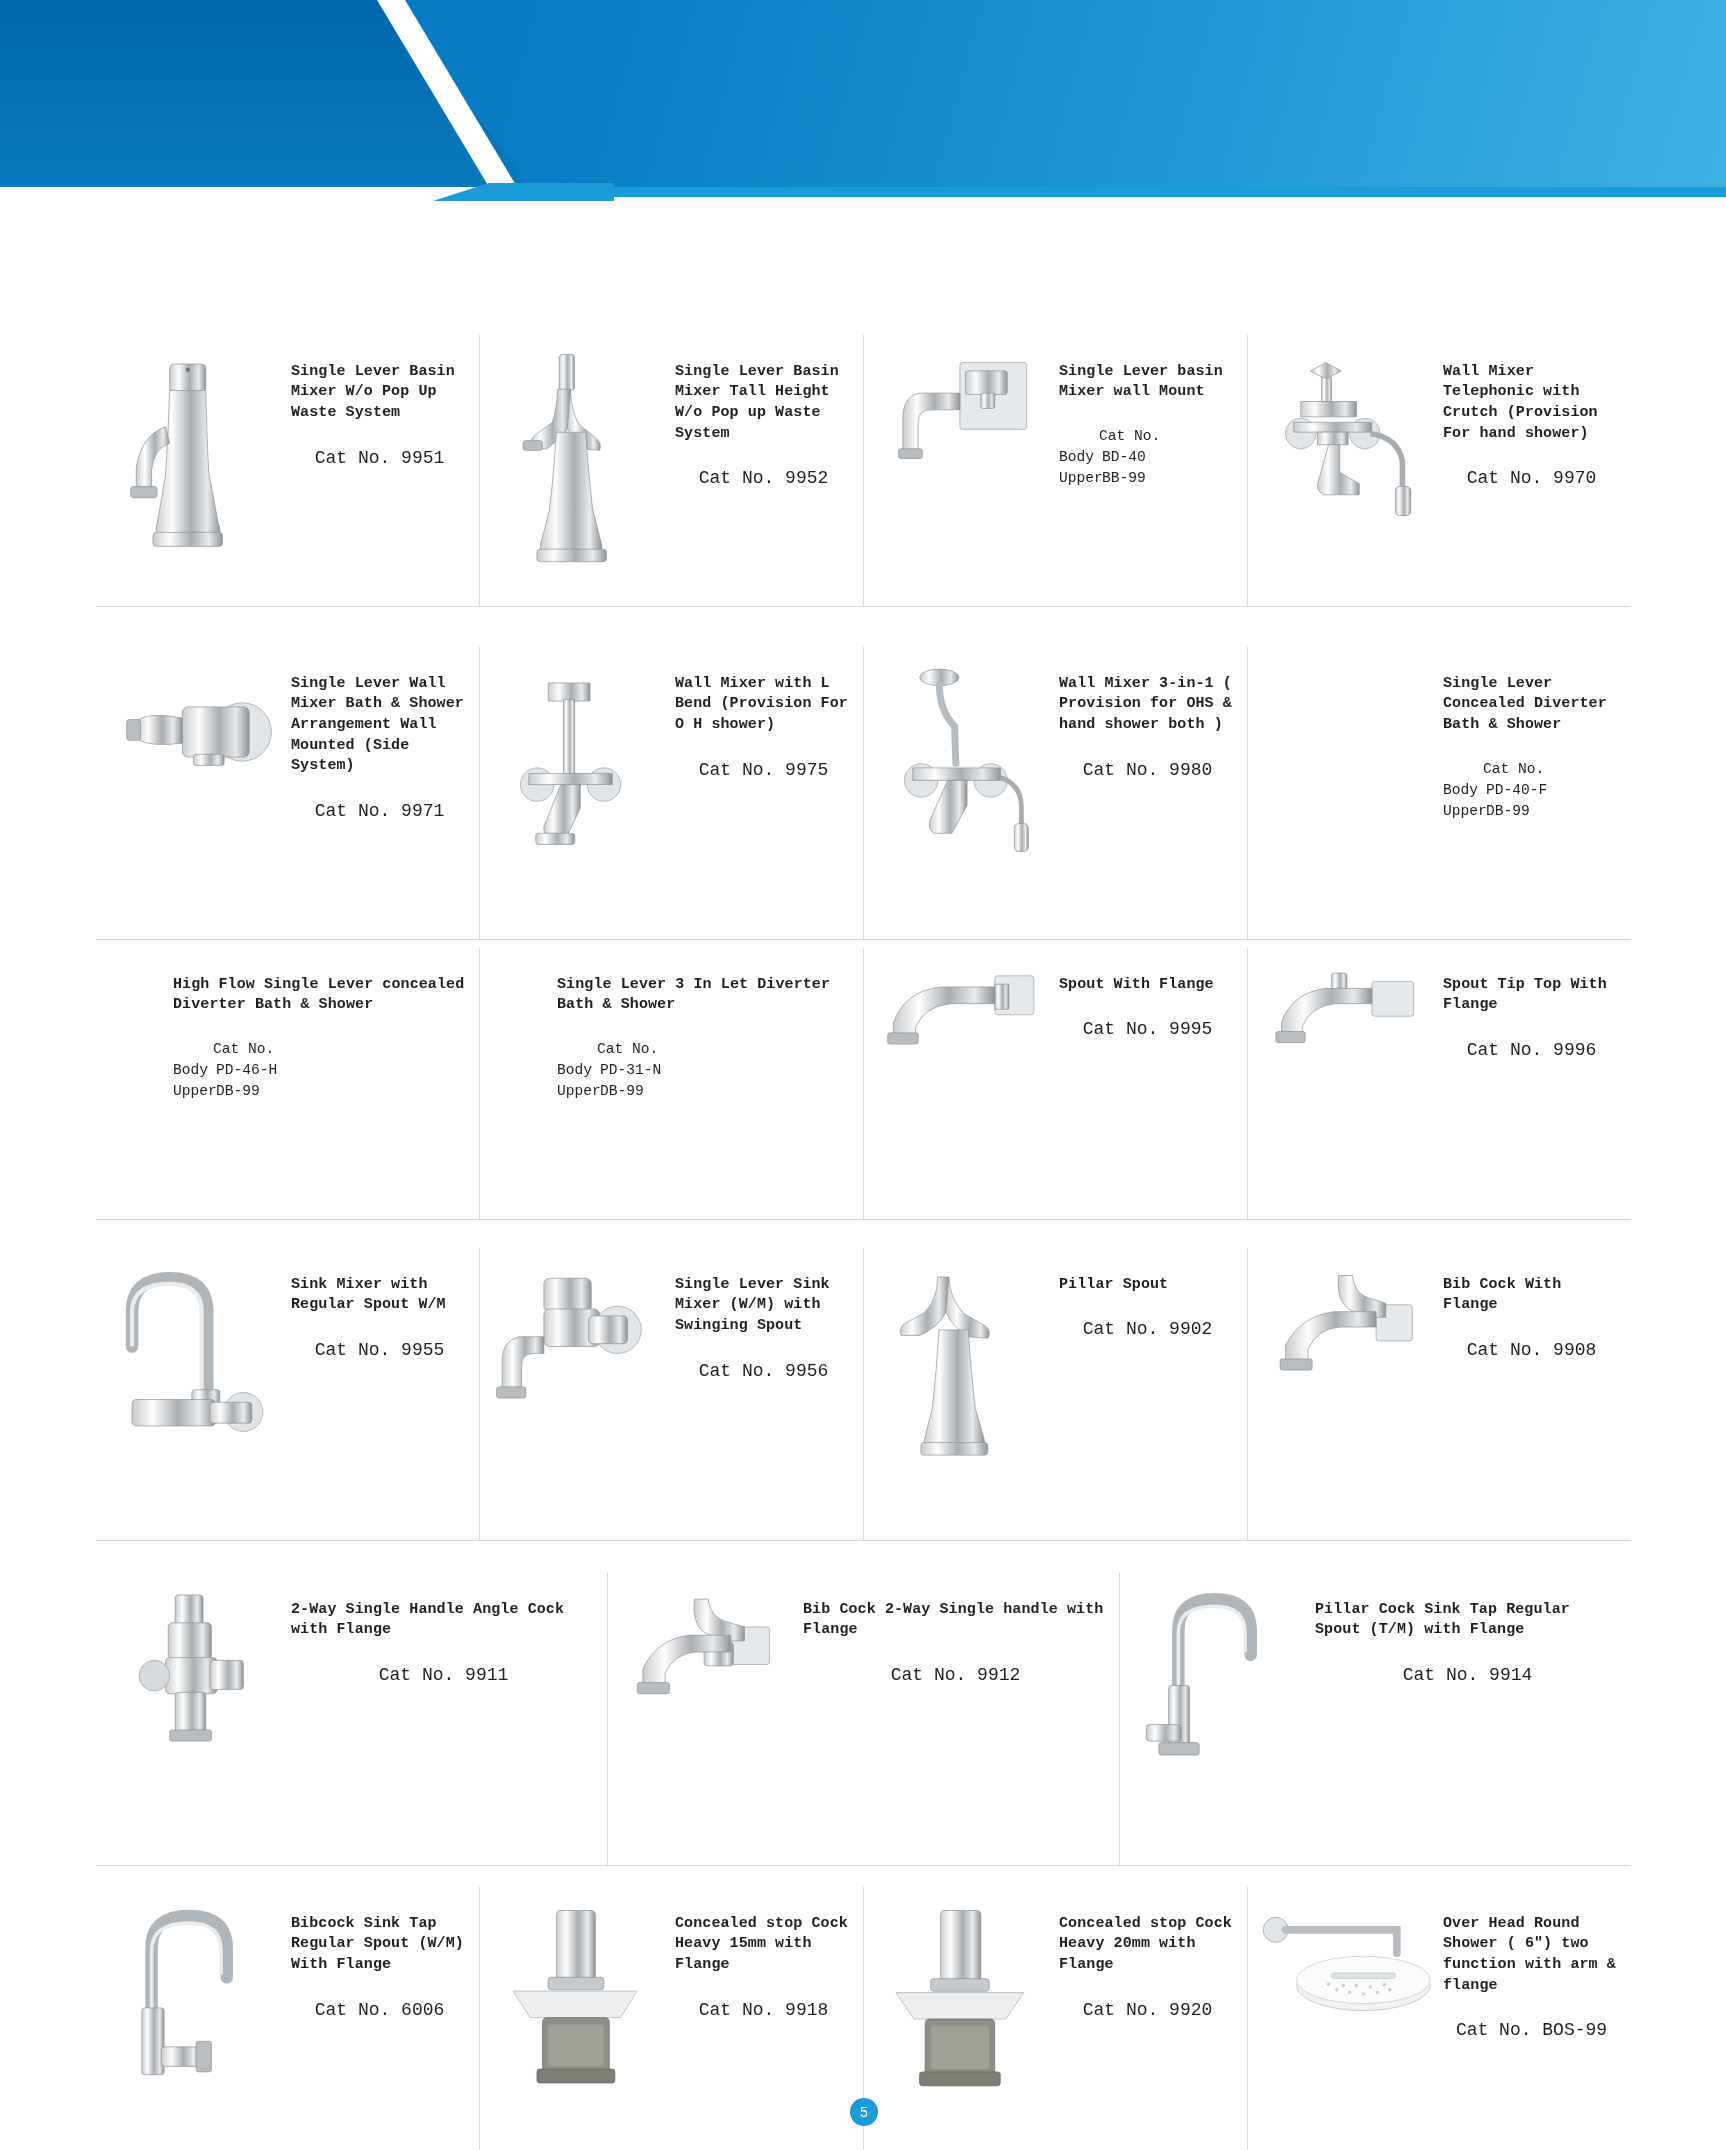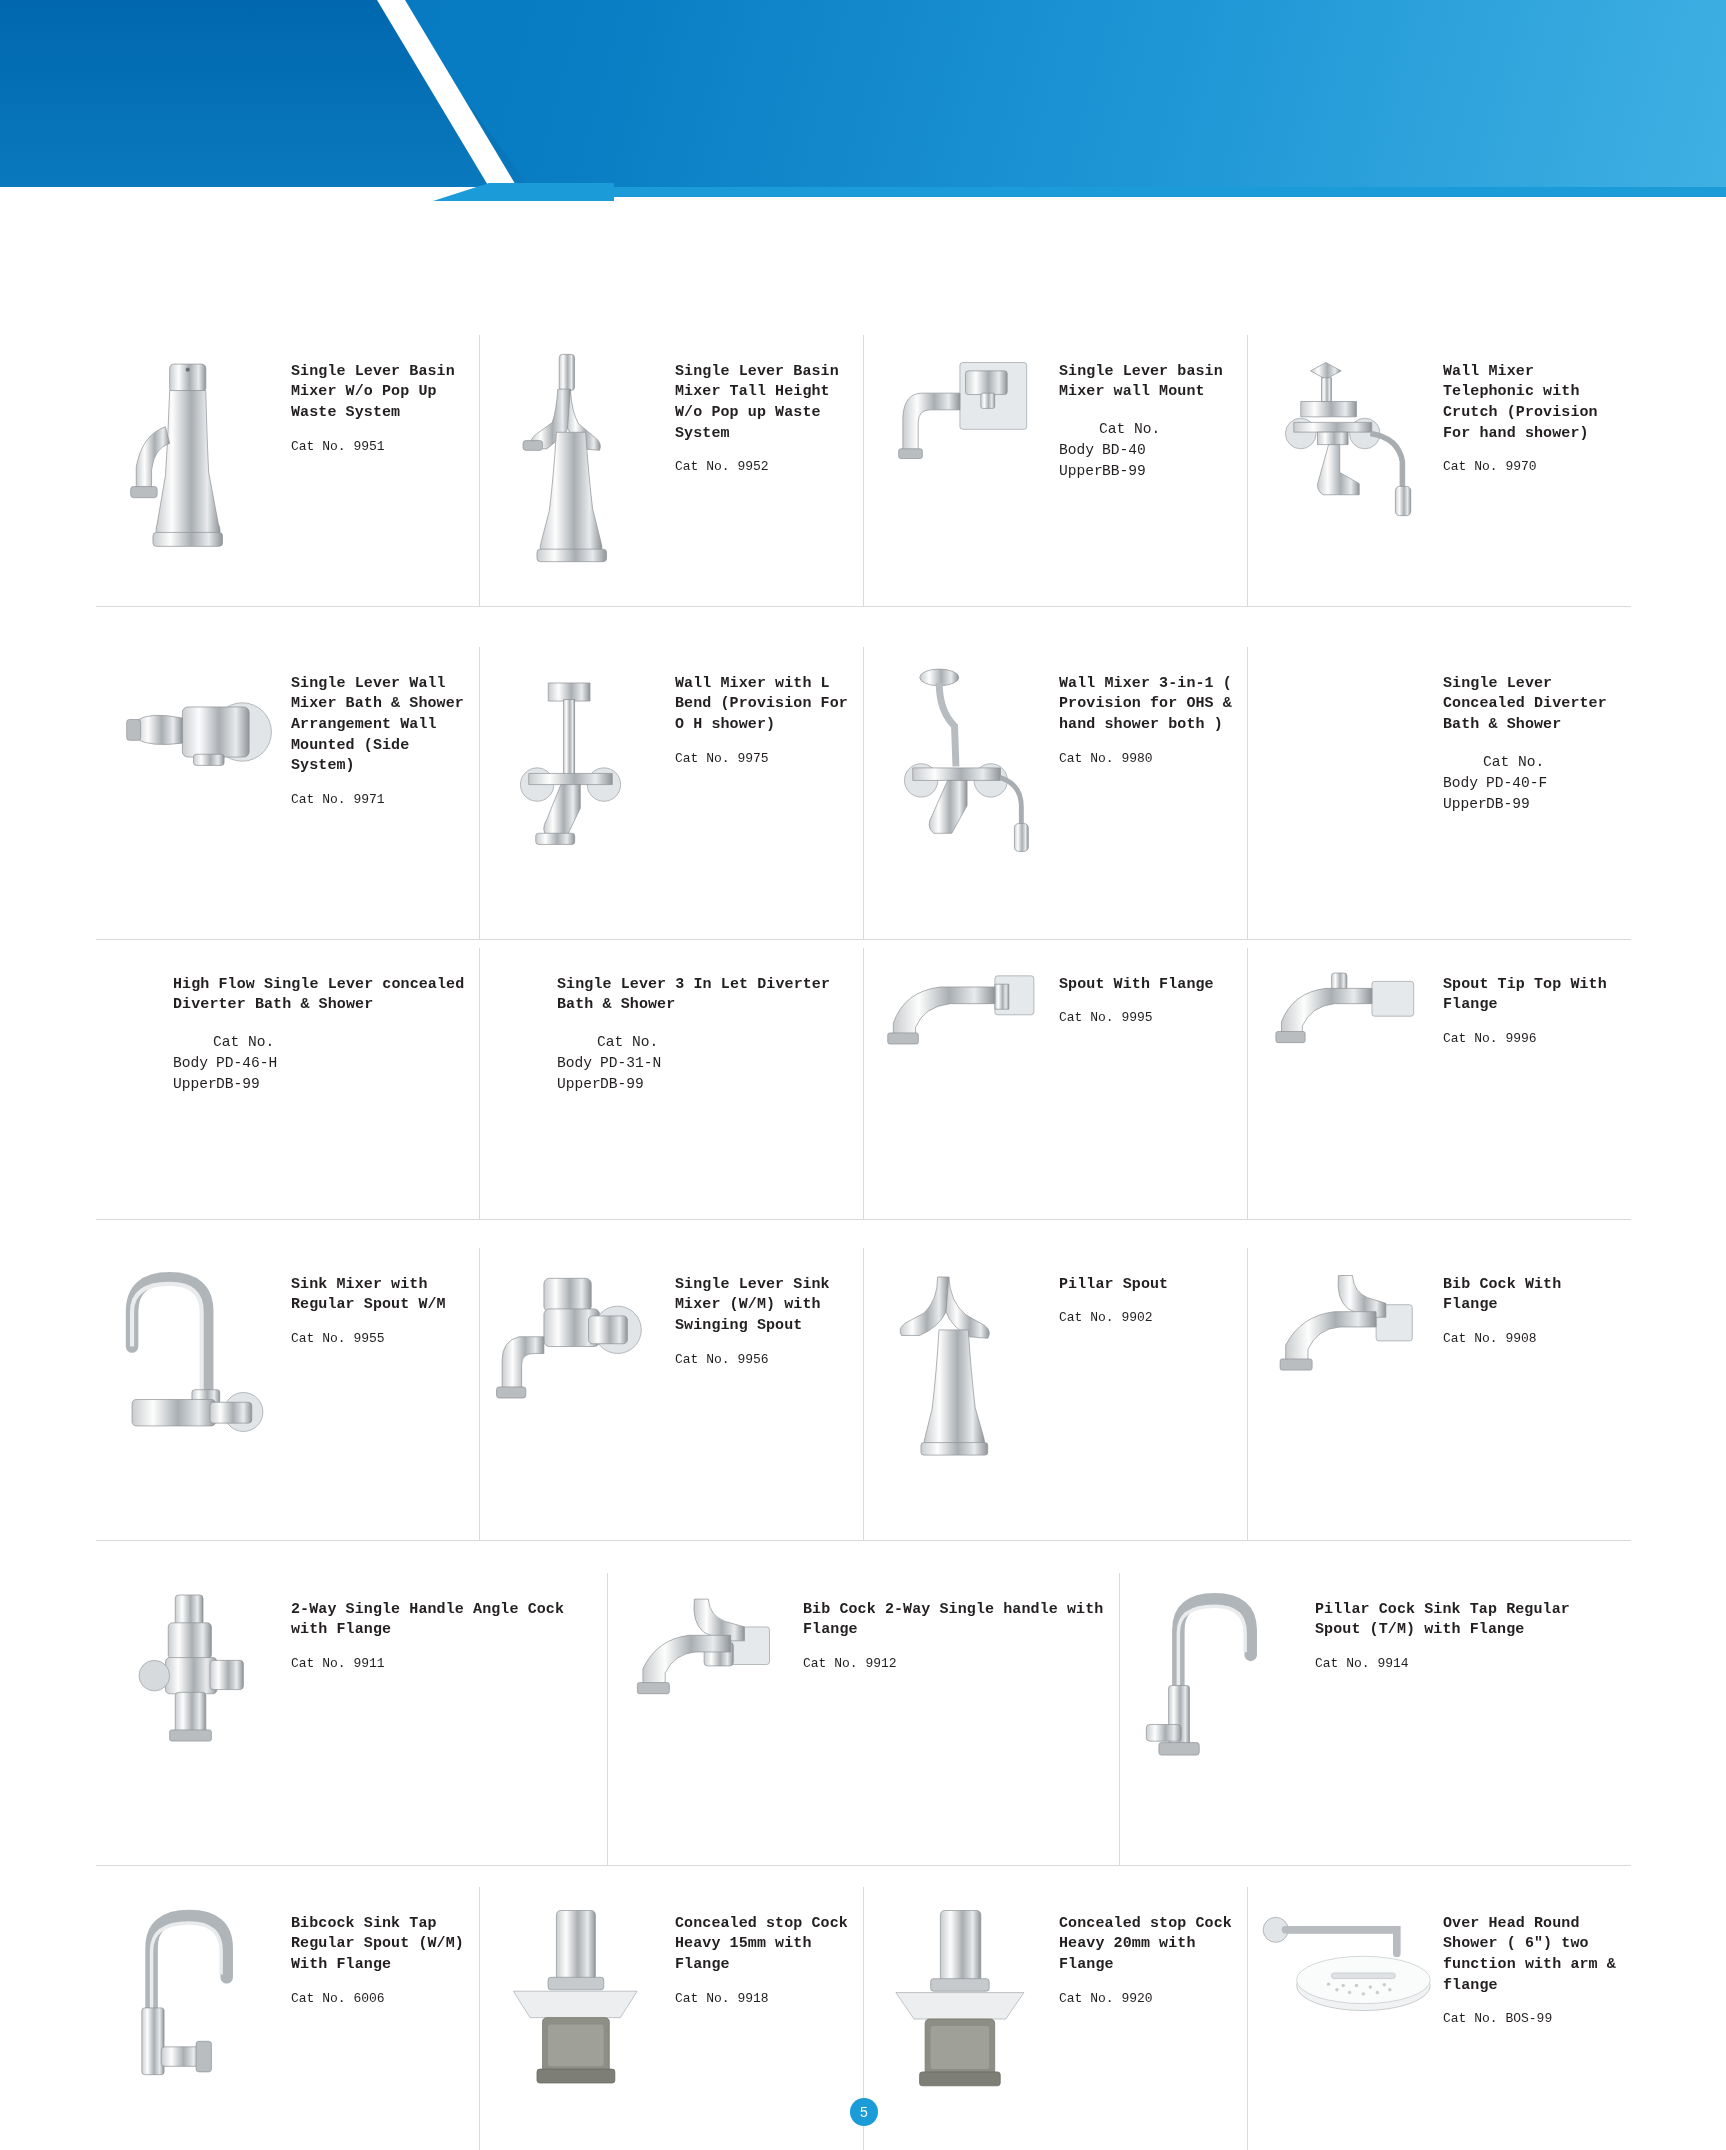--- a/index.html
+++ b/index.html
@@ -114,28 +114,29 @@
   }
 
   .title {
     font-size: 15px;
     font-weight: bold;
     color: #231f20;
     line-height: 1.38;
     letter-spacing: 0.1px;
   }
   .catno {
-    font-size: 13px;
+    font-size: 18px;
     color: #231f20;
-    margin-top: 14px;
+    margin-top: 22px;
     line-height: 1.4;
     font-weight: 400;
+    text-align: center;
   }
   .catno-block {
-    margin-top: 16px;
+    margin-top: 23px;
     font-size: 14.6px;
     color: #231f20;
     line-height: 1.45;
   }
   .catno-block .hdr {
     display: block;
     margin-left: 40px;
   }
   .catno-block .kv {
     display: flex;

